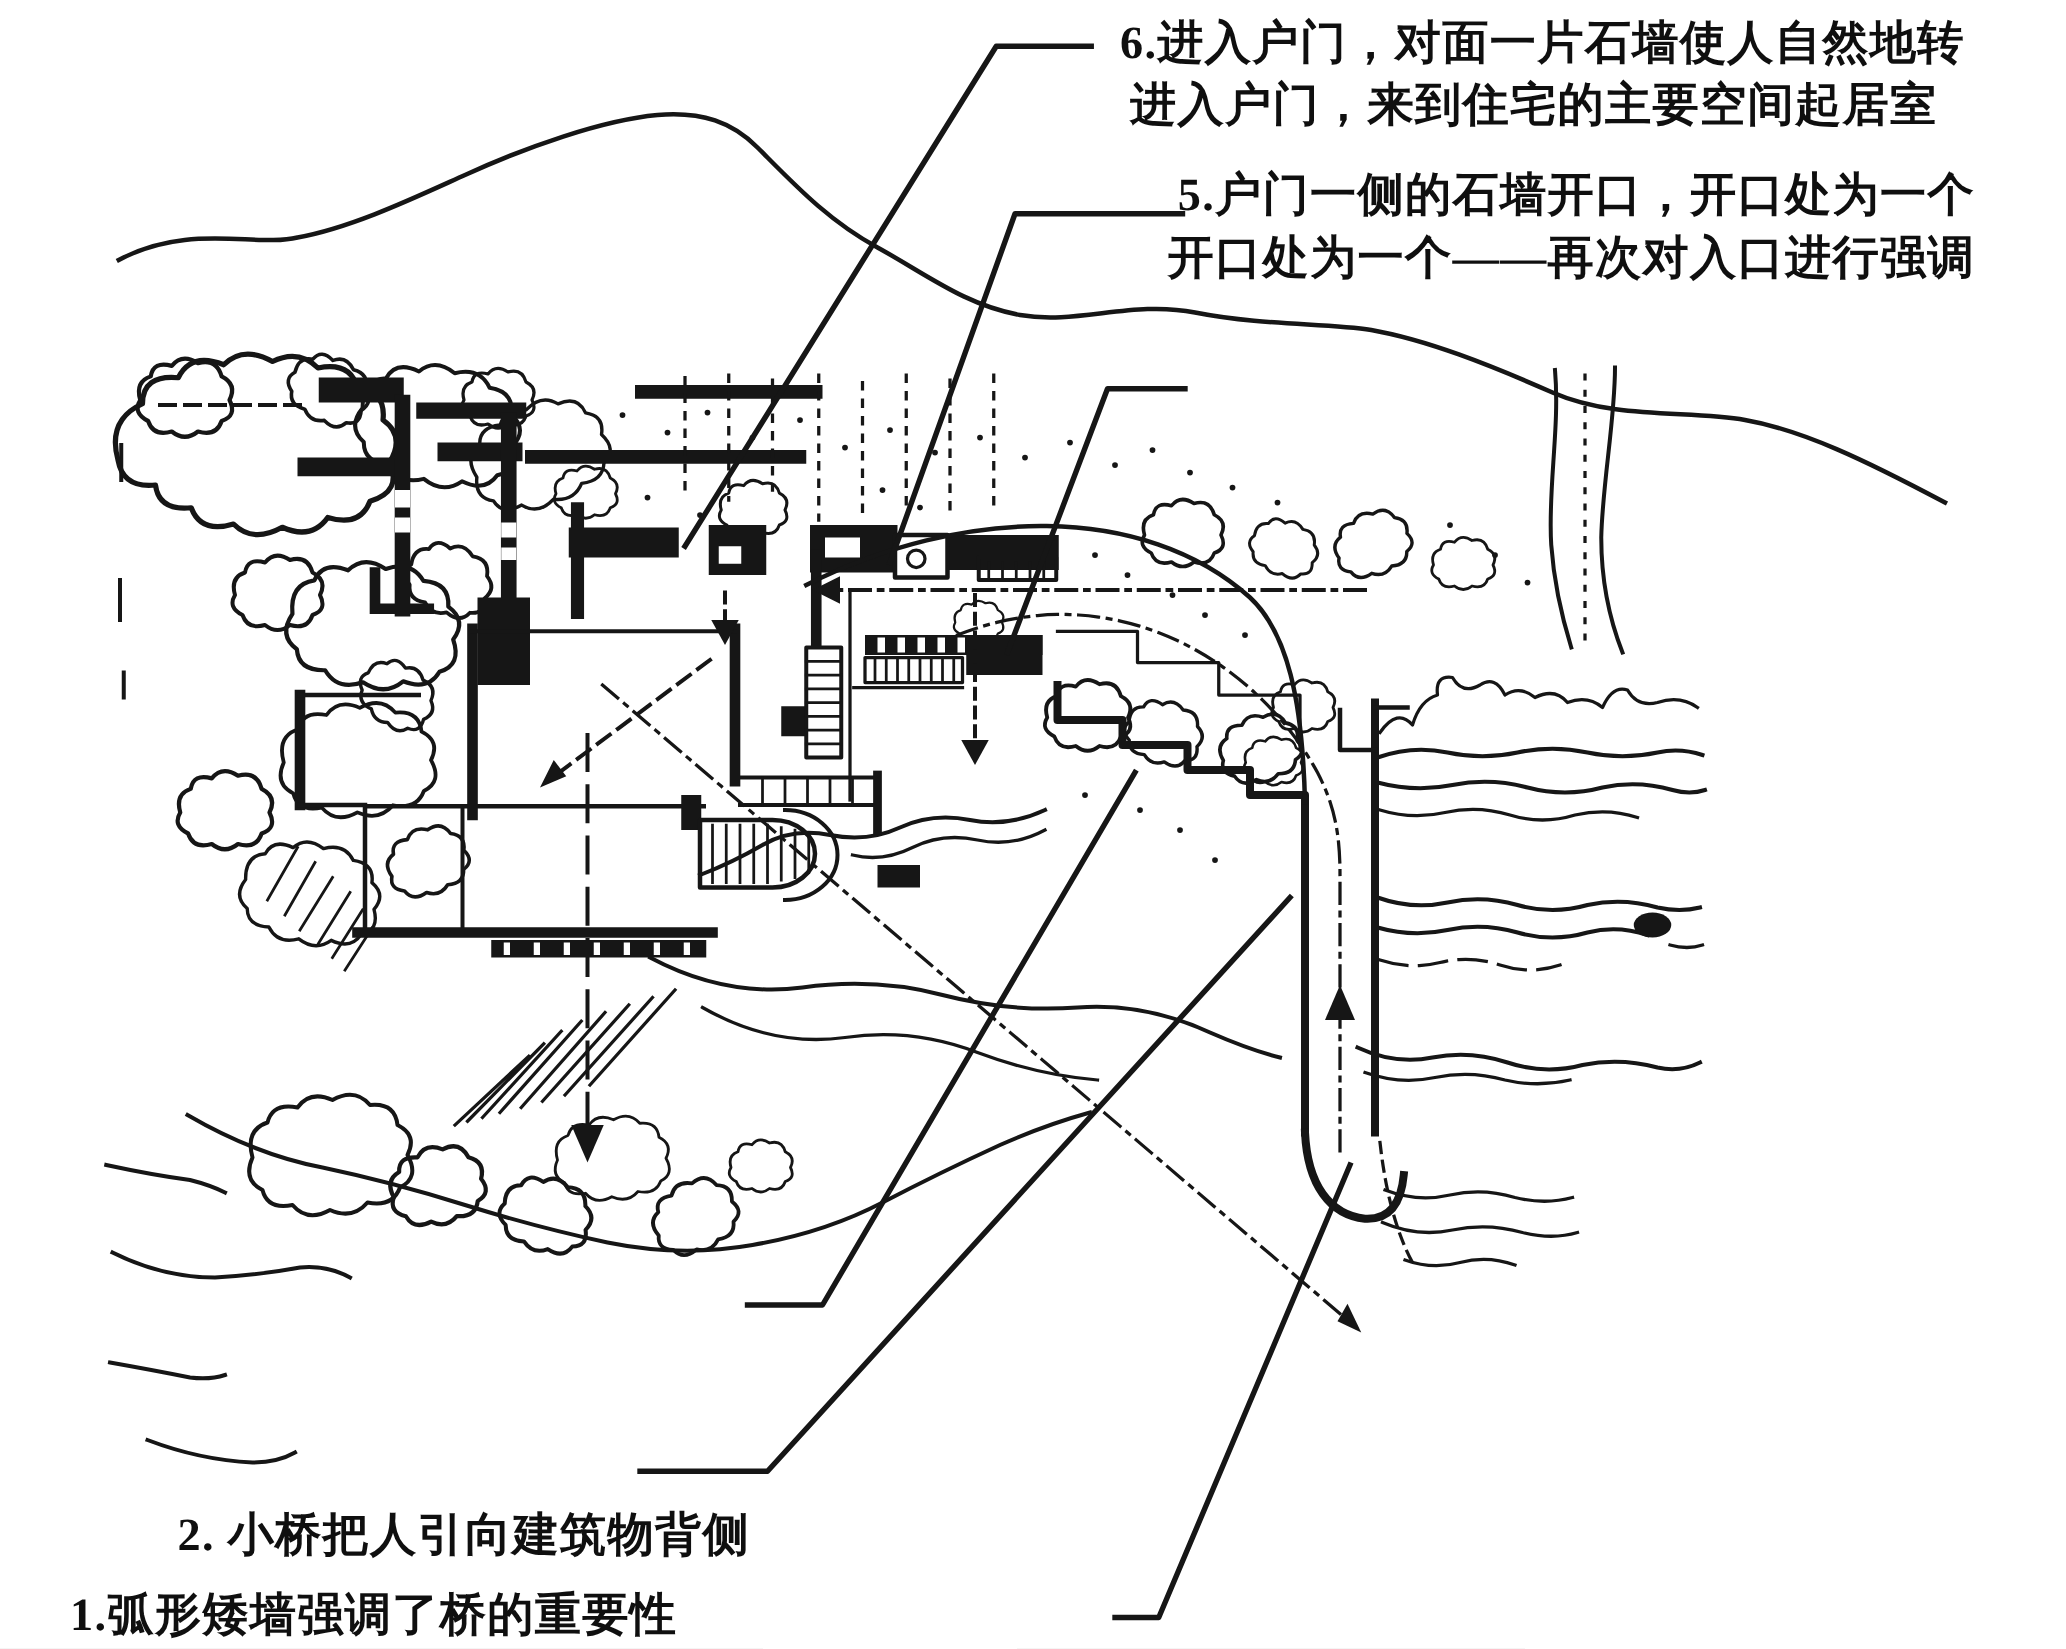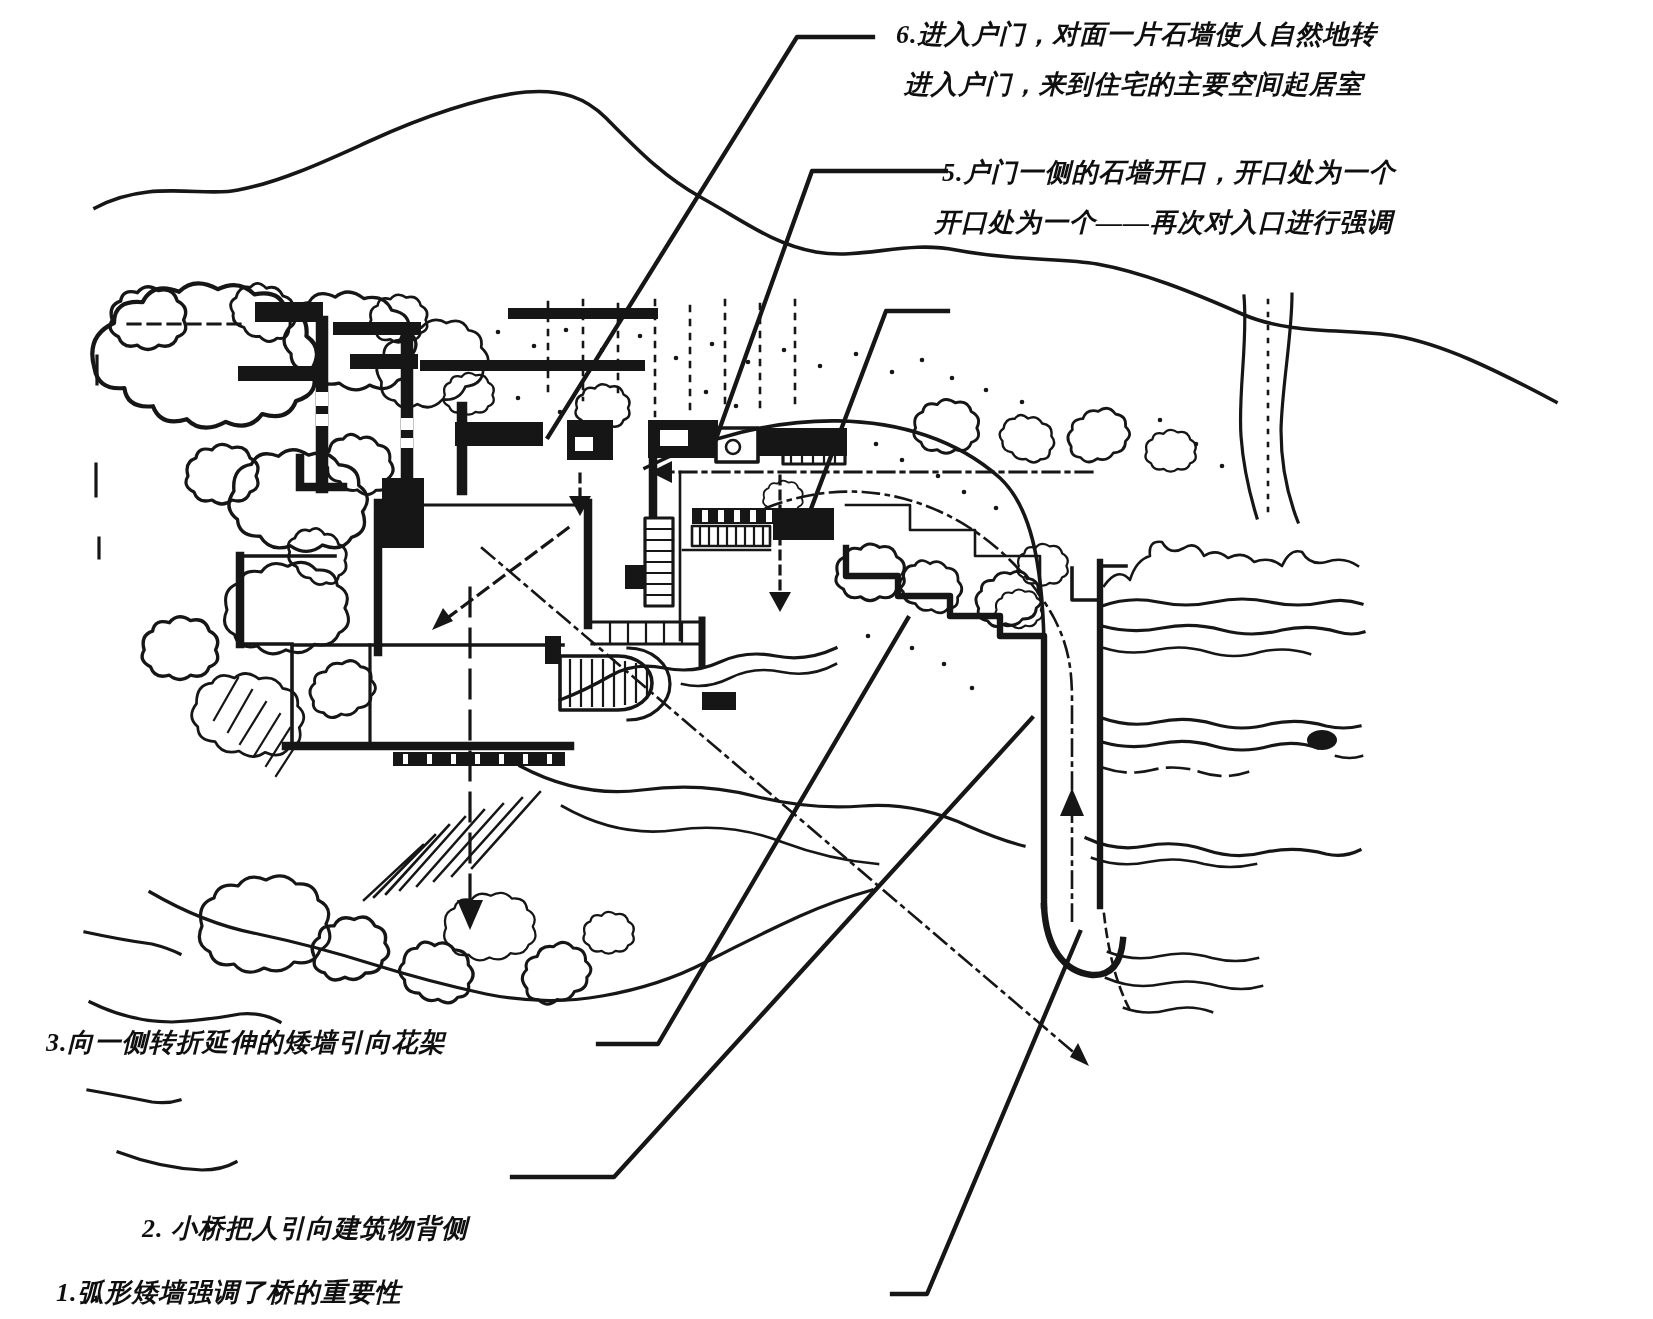--- a/index.html
+++ b/index.html
@@ -6,27 +6,26 @@
   .page{
     position:relative;
     width:1653px;height:1319px;
     background:#ffffff;
     overflow:hidden;
     font-family:"Liberation Serif","DejaVu Serif",serif;
   }
   .page svg{position:absolute;left:0;top:0;}
   .note{
     position:absolute;
-    font-size:26px;
+    font-size:37px;
     font-weight:700;
     color:#0f0f0f;
     line-height:50px;
     letter-spacing:1px;
     white-space:nowrap;
-    font-style:italic;
   }
   .note .ind1{padding-left:8px;}
   .note .ind2{padding-left:14px;}
   
   .st{stroke:#161616;fill:none;stroke-linecap:square;stroke-linejoin:round;}
   .fl{fill:#161616;stroke:none;}
   .wh{fill:#ffffff;stroke:none;}
   .w2{stroke-width:2.2}.w25{stroke-width:2.6}.w3{stroke-width:3.2}
   .w35{stroke-width:3.6}.w4{stroke-width:4.3}.w6{stroke-width:6.4}
   .w7{stroke-width:7}.w8{stroke-width:8.5}.w10{stroke-width:10.5}.w12{stroke-width:12.5}
@@ -292,29 +291,26 @@
     <path d="M512,1177 H614 L1032,718"></path>
     <path d="M892,1294 H927 L1080,932"></path>
   </g>
 </svg>
 
   <div class="note" id="n6" style="left:896px;top:10px;">
     <div class="ln">6.进入户门，对面一片石墙使人自然地转</div>
     <div class="ln ind1">进入户门，来到住宅的主要空间起居室</div>
   </div>
 
-  <div class="note" id="n5" style="left:934px;top:148px;">
+  <div class="note" id="n5" style="left:934px;top:132px;text-align:right;">
     <div class="ln ind1">5.户门一侧的石墙开口，开口处为一个</div>
     <div class="ln">开口处为一个——再次对入口进行强调</div>
   </div>
 
 
-  <div class="note" id="n3" style="left:46px;top:1018px;">
-    <div class="ln">3.向一侧转折延伸的矮墙引向花架</div>
-  </div>
 
   <div class="note" id="n2" style="left:142px;top:1204px;">
     <div class="ln">2. 小桥把人引向建筑物背侧</div>
   </div>
 
   <div class="note" id="n1" style="left:56px;top:1268px;">
     <div class="ln">1.弧形矮墙强调了桥的重要性</div>
   </div>
 
 </div>

